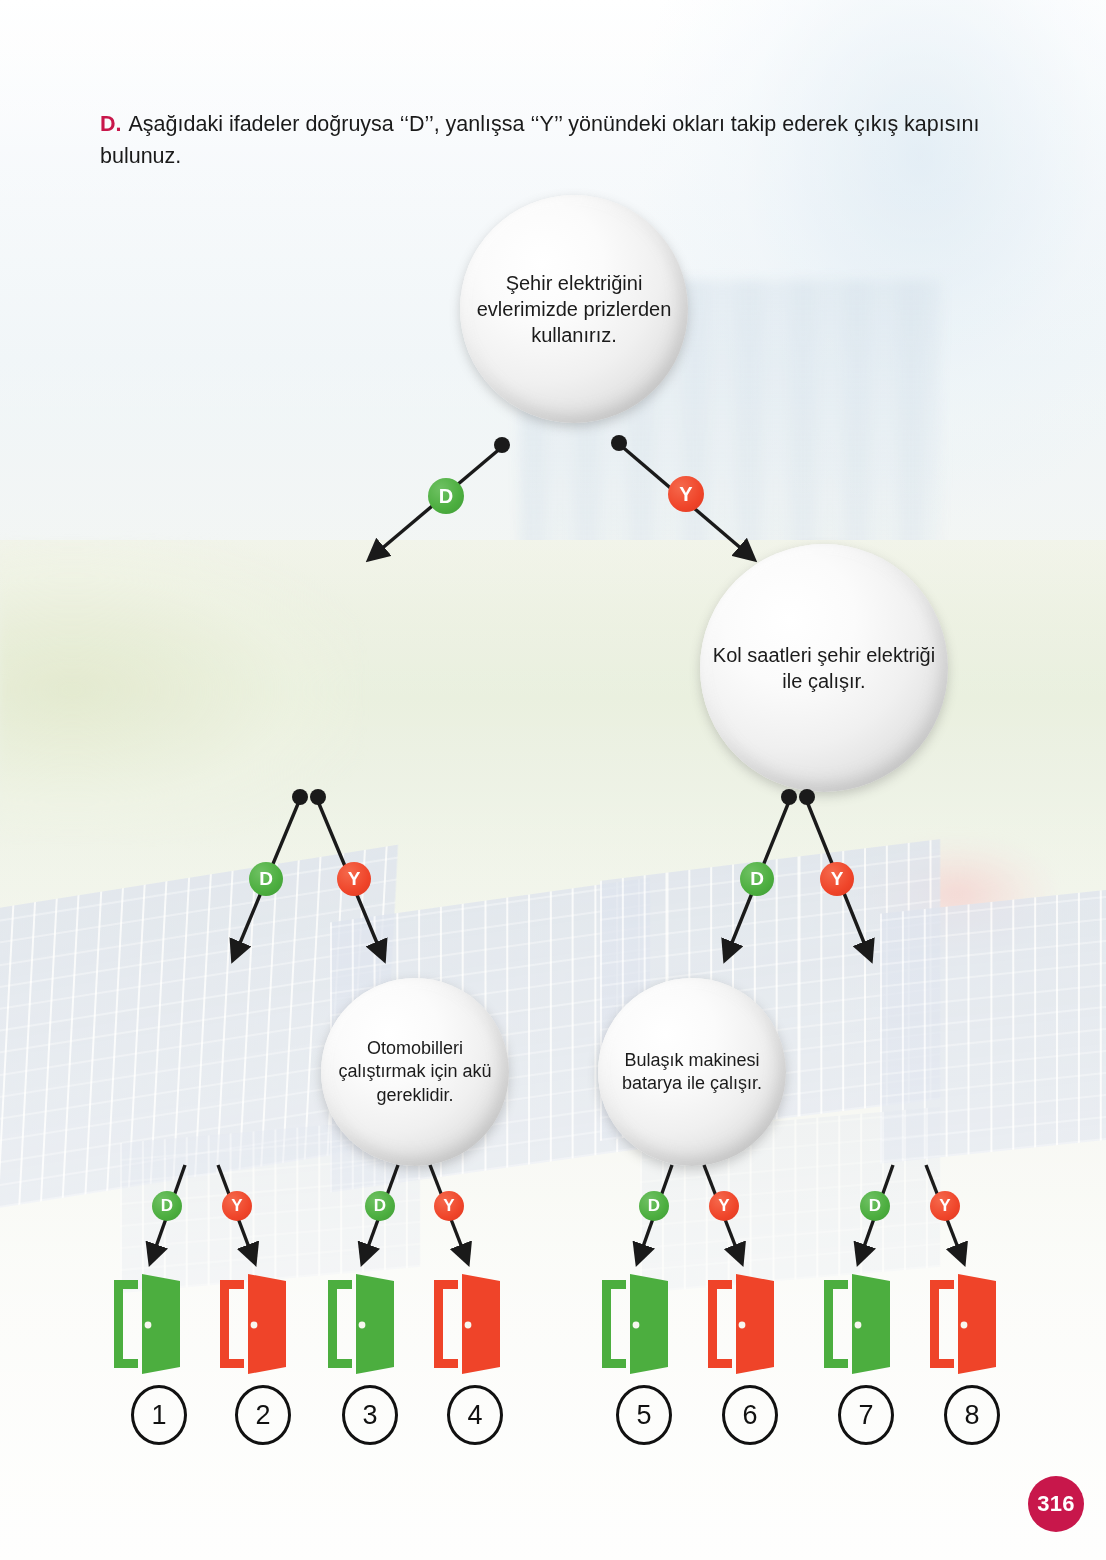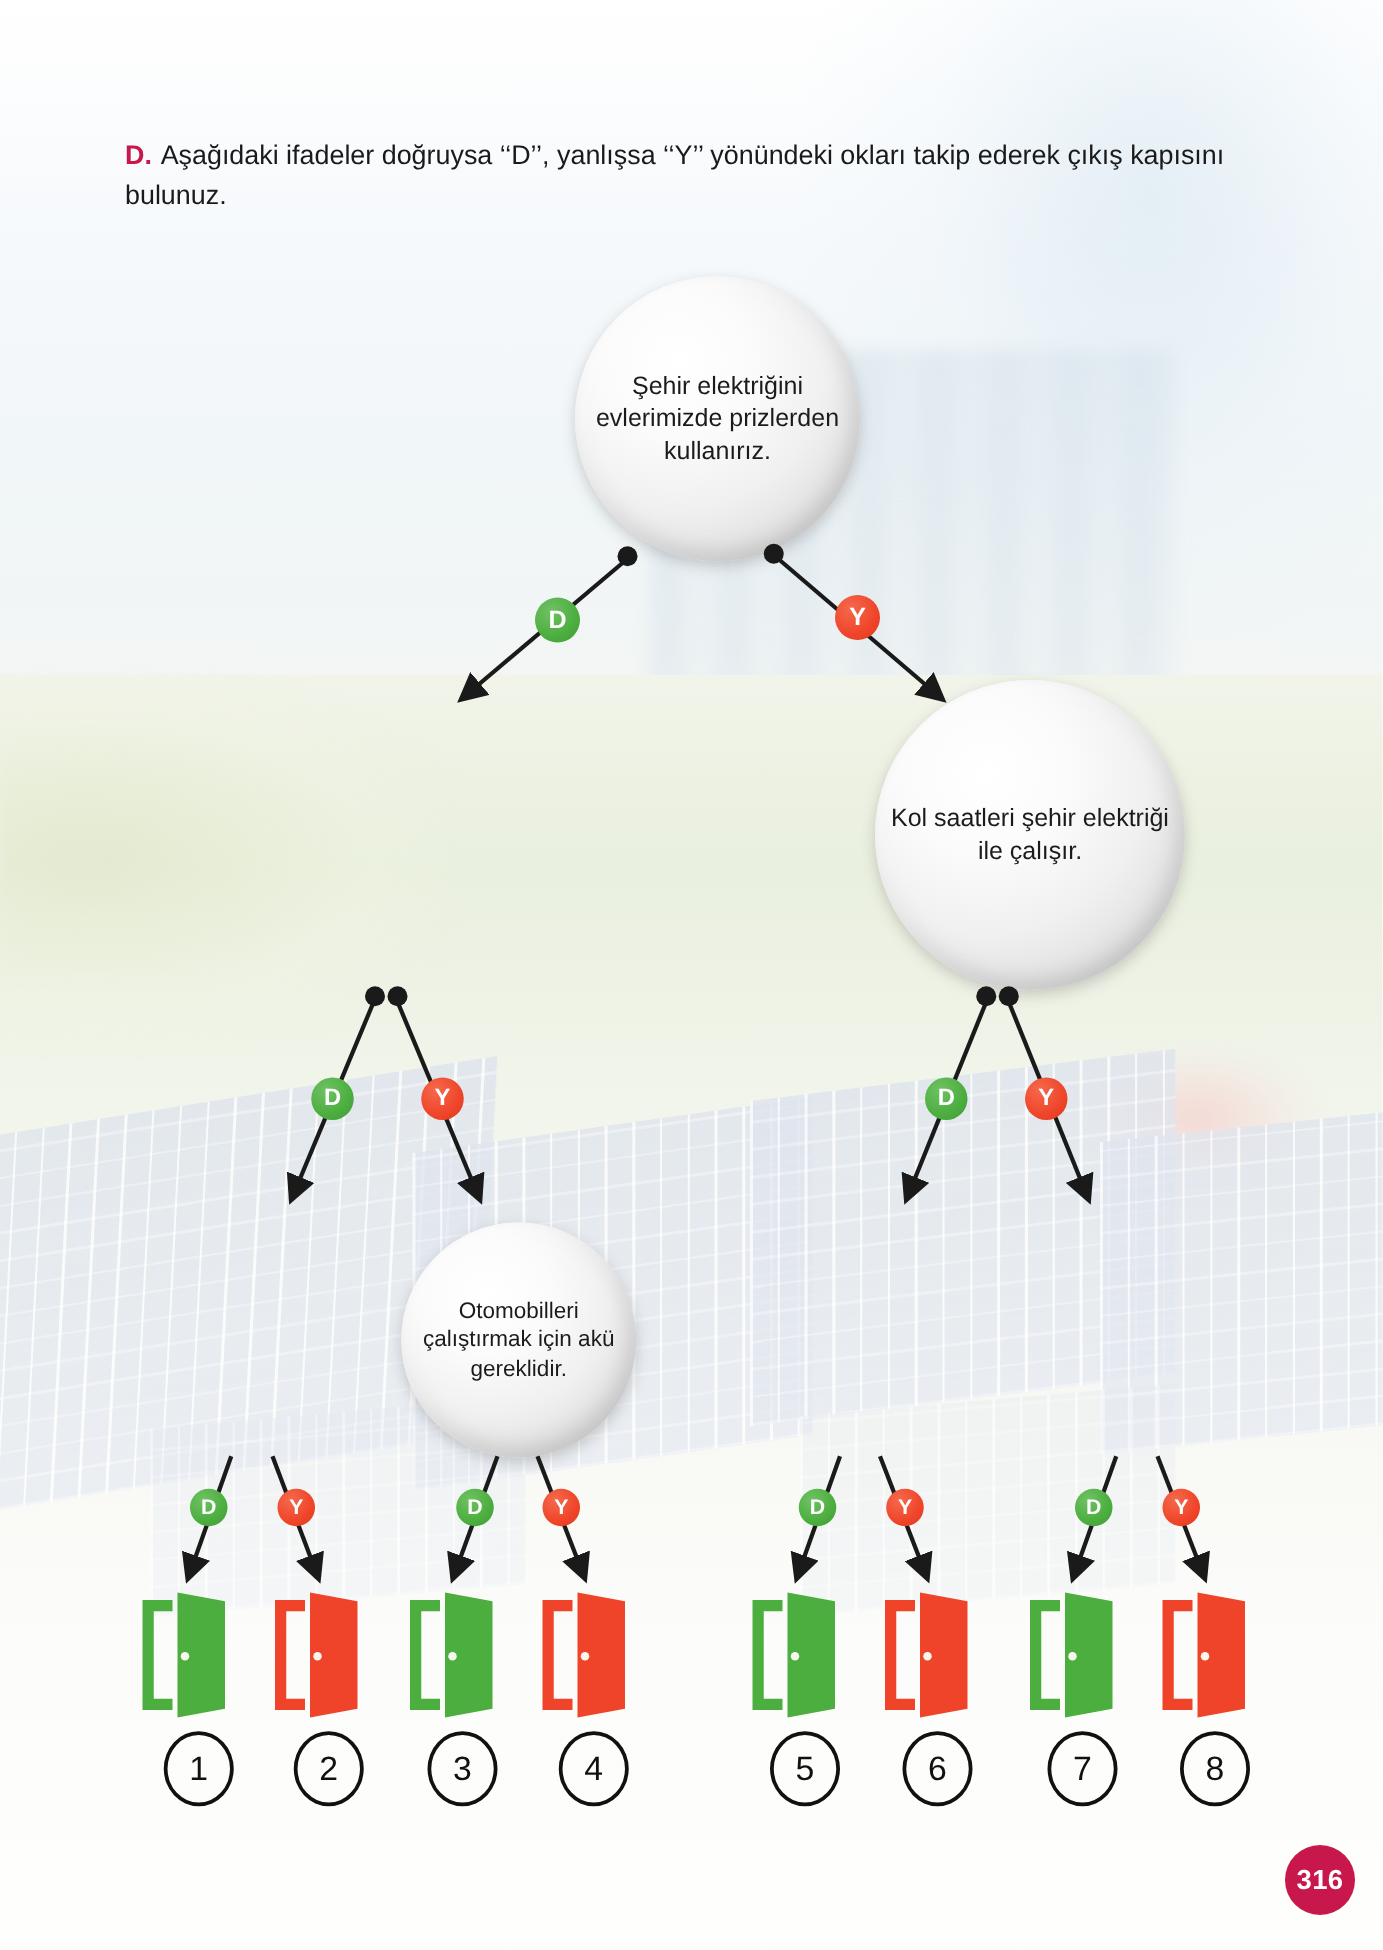--- a/index.html
+++ b/index.html
@@ -164,34 +164,37 @@
     <g fill="#1a1a1a">
       <circle cx="502" cy="445" r="8"></circle>
         <circle cx="619" cy="443" r="8"></circle>
       <circle cx="300" cy="797" r="8"></circle>
         <circle cx="318" cy="797" r="8"></circle>
       <circle cx="789" cy="797" r="8"></circle>
         <circle cx="807" cy="797" r="8"></circle>
     </g>
   </svg>
 
-  <div class="node" style="left:460px;top:221px;width:228px;height:228px;">
+  <div class="node" style="left:460px;top:195px;width:228px;height:228px;">
     <span style="font-size:20px;">Şehir elektriğini evlerimizde prizlerden kullanırız.</span>
   </div>
 
 
   <div class="node" style="left:700px;top:544px;width:248px;height:248px;">
     <span style="font-size:20px;">Kol saatleri şehir elektriği ile çalışır.</span>
   </div>
 
 
   <div class="node" style="left:321px;top:978px;width:188px;height:188px;">
     <span style="font-size:18px;">Otomobilleri çalıştırmak için akü gereklidir.</span>
   </div>
 
+  <div class="node" style="left:598px;top:978px;width:188px;height:188px;">
+    <span style="font-size:18px;">Bulaşık makinesi batarya ile çalışır.</span>
+  </div>
 
 
   <div class="badge d" style="left:428px;top:478px;width:36px;height:36px;font-size:20px;">D</div>
   <div class="badge y" style="left:668px;top:476px;width:36px;height:36px;font-size:20px;">Y</div>
 
   <div class="badge d" style="left:249px;top:862px;width:34px;height:34px;font-size:19px;">D</div>
   <div class="badge y" style="left:337px;top:862px;width:34px;height:34px;font-size:19px;">Y</div>
 
   <div class="badge d" style="left:740px;top:862px;width:34px;height:34px;font-size:19px;">D</div>
   <div class="badge y" style="left:820px;top:862px;width:34px;height:34px;font-size:19px;">Y</div>

